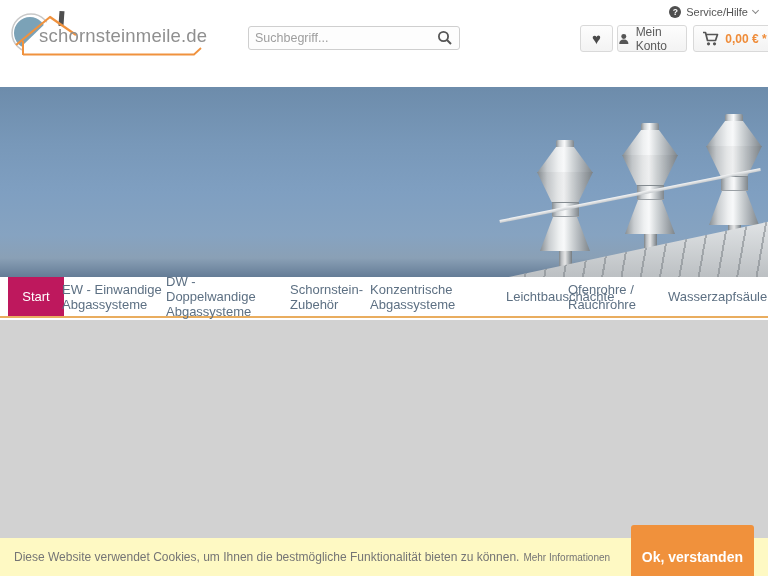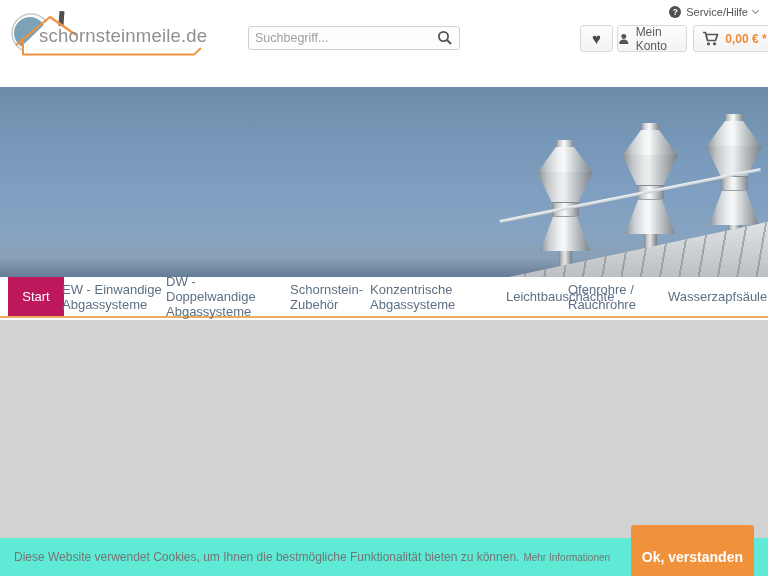--- a/index.html
+++ b/index.html
@@ -65,21 +65,21 @@
   .ni-sz { left:290px; width:92px; }
   .ni-ka { left:370px; width:98px; }
   .ni-lb { left:478px; white-space:nowrap;margin-left:28px; }
   .ni-or { left:568px; width:82px; }
   .ni-wz { left:668px; white-space:nowrap; }
 
   
   .content { position:absolute; left:0; top:320px; width:768px; height:218px; background:#d2d2d2; }
 
   
-  .cookie-bar { position:absolute; left:0; top:538px; width:768px; height:38px; background:#5eead4; display:flex; align-items:center; padding:0 14px; gap:4px; }
+  .cookie-bar { position:absolute; left:0; top:538px; width:768px; height:38px; background:#fef9c3; display:flex; align-items:center; padding:0 14px; gap:4px; }
   .cookie-text { font-size:12px; color:#757575; }
   .cookie-link { font-size:10px; color:#757575; text-decoration:none; cursor:pointer; }
   .cookie-btn { margin-left:auto; background:#f0913c; color:#fff; border:none; border-radius:3px; font-size:14px; font-weight:bold; padding:24px 11px; cursor:pointer; font-family:"Liberation Sans", sans-serif; }
 </style>
 </head>
 <body>
 
 <div class="page">
 
   <div class="header">

